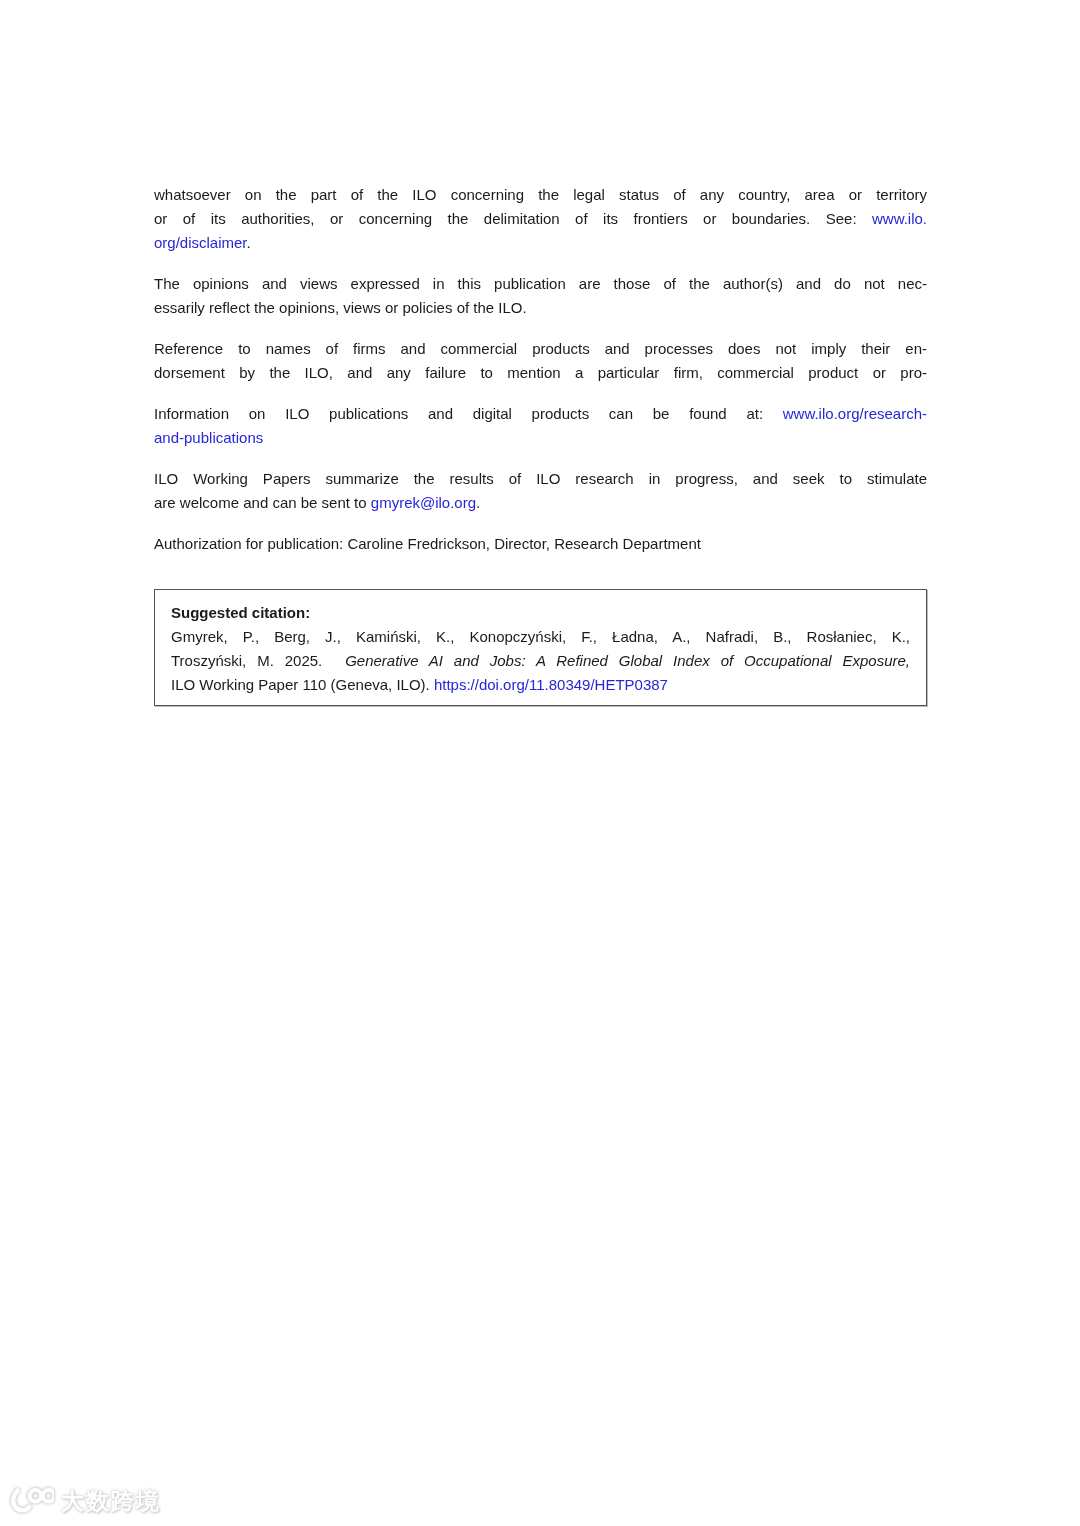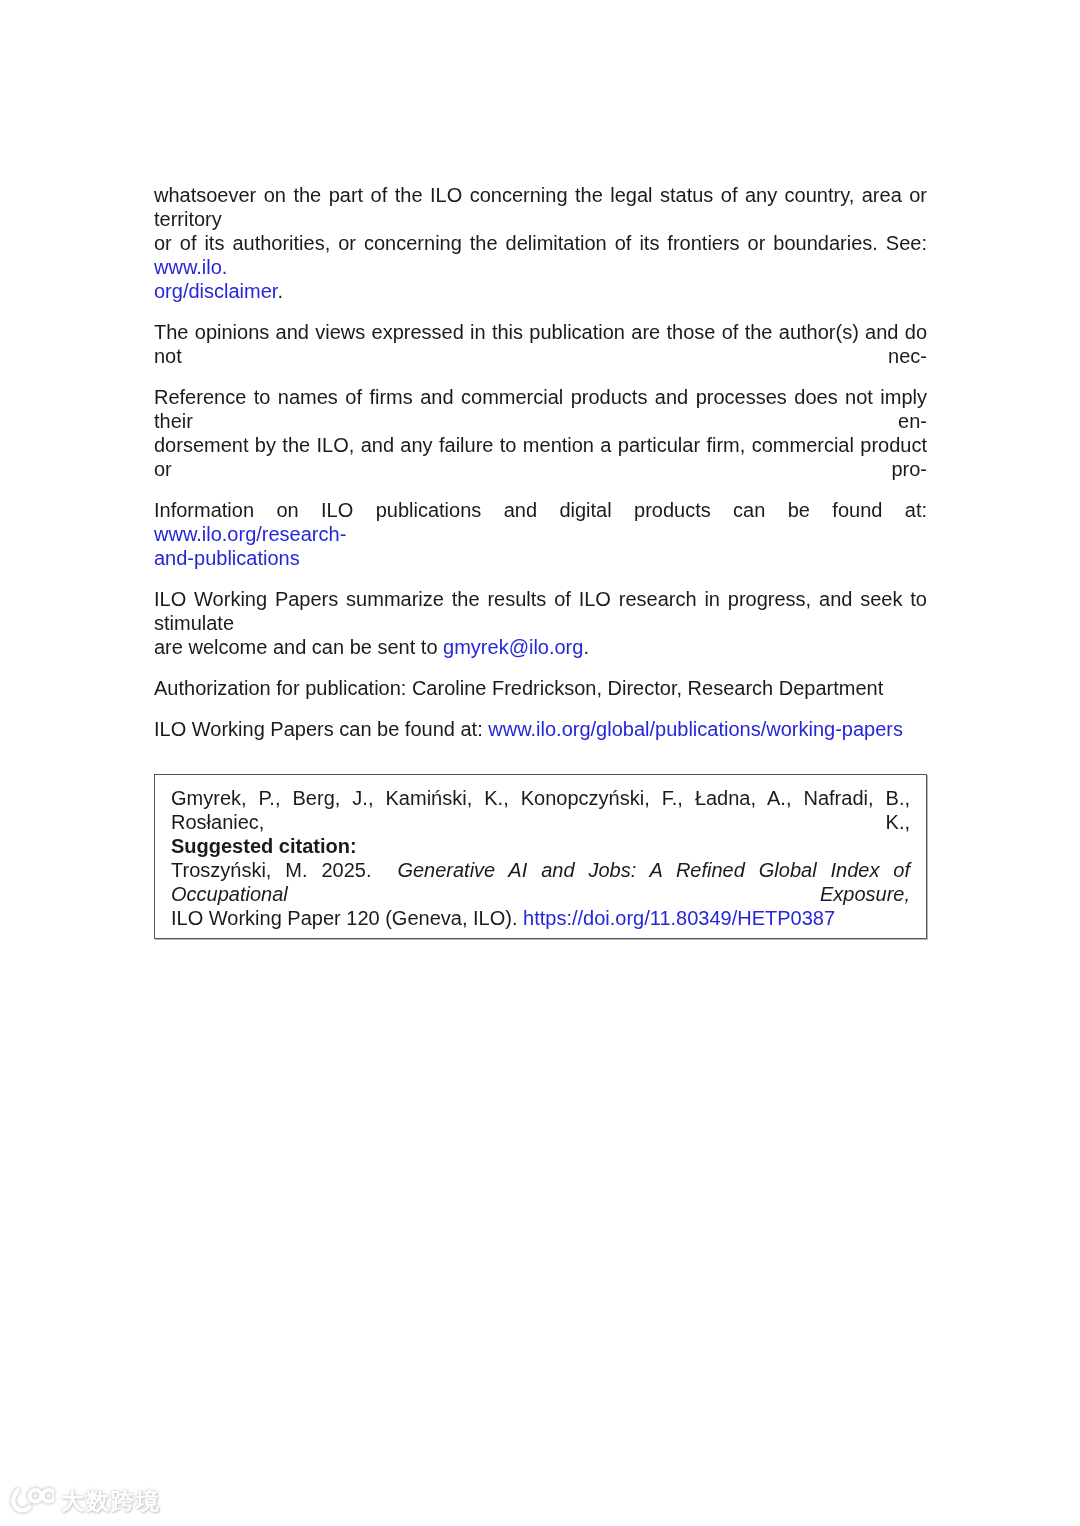--- a/index.html
+++ b/index.html
@@ -10,21 +10,21 @@
     background: #ffffff;
     font-family: "Liberation Sans", "DejaVu Sans", sans-serif;
     color: #1b1b1b;
     overflow: hidden;
   }
   .content {
     position: absolute;
     left: 154px;
     top: 183px;
     width: 773px;
-    font-size: 20px;
+    font-size: 15px;
     line-height: 24px;
   }
   .para { margin: 0 0 17px 0; }
   .line { display: block; }
   .line.just { text-align: justify; text-align-last: justify; text-justify: inter-word; }
   .line.last { text-align: right; text-align-last: left; }
   .link { color: var(--link, #2626d9); text-decoration: none; cursor: pointer; }
   .it { font-style: italic; margin-left: 12px; }
   .b { font-weight: bold; }
   .citation-box {
@@ -60,20 +60,21 @@
   <main class="content">
 
     <div class="para">
       <div class="line just"><span>whatsoever on the part of the ILO concerning the legal status of any country, area or territory</span></div>
       <div class="line just"><span>or of its authorities, or concerning the delimitation of its frontiers or boundaries. See: </span><a class="link">www.ilo.</a></div>
       <div class="line last"><a class="link">org/disclaimer</a><span>.</span></div>
     </div>
 
     <div class="para">
       <div class="line just"><span>The opinions and views expressed in this publication are those of the author(s) and do not nec-</span></div>
+      <div class="line last"><span>essarily reflect the opinions, views or policies of the ILO.</span></div>
     </div>
 
     <div class="para">
       <div class="line just"><span>Reference to names of firms and commercial products and processes does not imply their en-</span></div>
       <div class="line just"><span>dorsement by the ILO, and any failure to mention a particular firm, commercial product or pro-</span></div>
     </div>
 
     <div class="para">
       <div class="line just"><span>Information on ILO publications and digital products can be found at: </span><a class="link">www.ilo.org/research-</a></div>
       <div class="line last"><a class="link">and-publications</a></div>
@@ -81,29 +82,26 @@
 
     <div class="para">
       <div class="line just"><span>ILO Working Papers summarize the results of ILO research in progress, and seek to stimulate</span></div>
       <div class="line last"><span>are welcome and can be sent to </span><a class="link">gmyrek@ilo.org</a><span>.</span></div>
     </div>
 
     <div class="para">
       <div class="line last"><span>Authorization for publication: Caroline Fredrickson, Director, Research Department</span></div>
     </div>
 
-    <div class="para">
-      <div class="line last"><span>ILO Working Papers can be found at: </span><a class="link">www.ilo.org/global/publications/working-papers</a></div>
-    </div>
 
     <div class="citation-box">
+      <div class="line last b"><span>Suggested citation:</span></div>
       <div class="line just"><span>Gmyrek, P., Berg, J., Kamiński, K., Konopczyński, F., Ładna, A., Nafradi, B., Rosłaniec, K.,</span></div>
-      <div class="line last b"><span>Suggested citation:</span></div>
       <div class="line just"><span>Troszyński, M. 2025. </span><span class="it">Generative AI and Jobs: A Refined Global Index of Occupational Exposure,</span></div>
-      <div class="line last"><span>ILO Working Paper 120 (Geneva, ILO). </span><a class="link">https://doi.org/11.80349/HETP0387</a></div>
+      <div class="line last"><span>ILO Working Paper 110 (Geneva, ILO). </span><a class="link">https://doi.org/11.80349/HETP0387</a></div>
     </div>
 
   </main>
 
   <div class="watermark">
     <svg class="watermark-logo" width="46" height="30" viewBox="0 0 52 30" fill="none" xmlns="http://www.w3.org/2000/svg">
       <path d="M11 3 C6 9 4 16 8 21 C12 27 20 27 24 22" stroke="#ffffff" stroke-width="5" stroke-linecap="round"></path>
       <circle cx="31" cy="9" r="6.5" stroke="#ffffff" stroke-width="4.5"></circle>
       <circle cx="46" cy="9" r="6.5" stroke="#ffffff" stroke-width="4.5"></circle>
     </svg>

